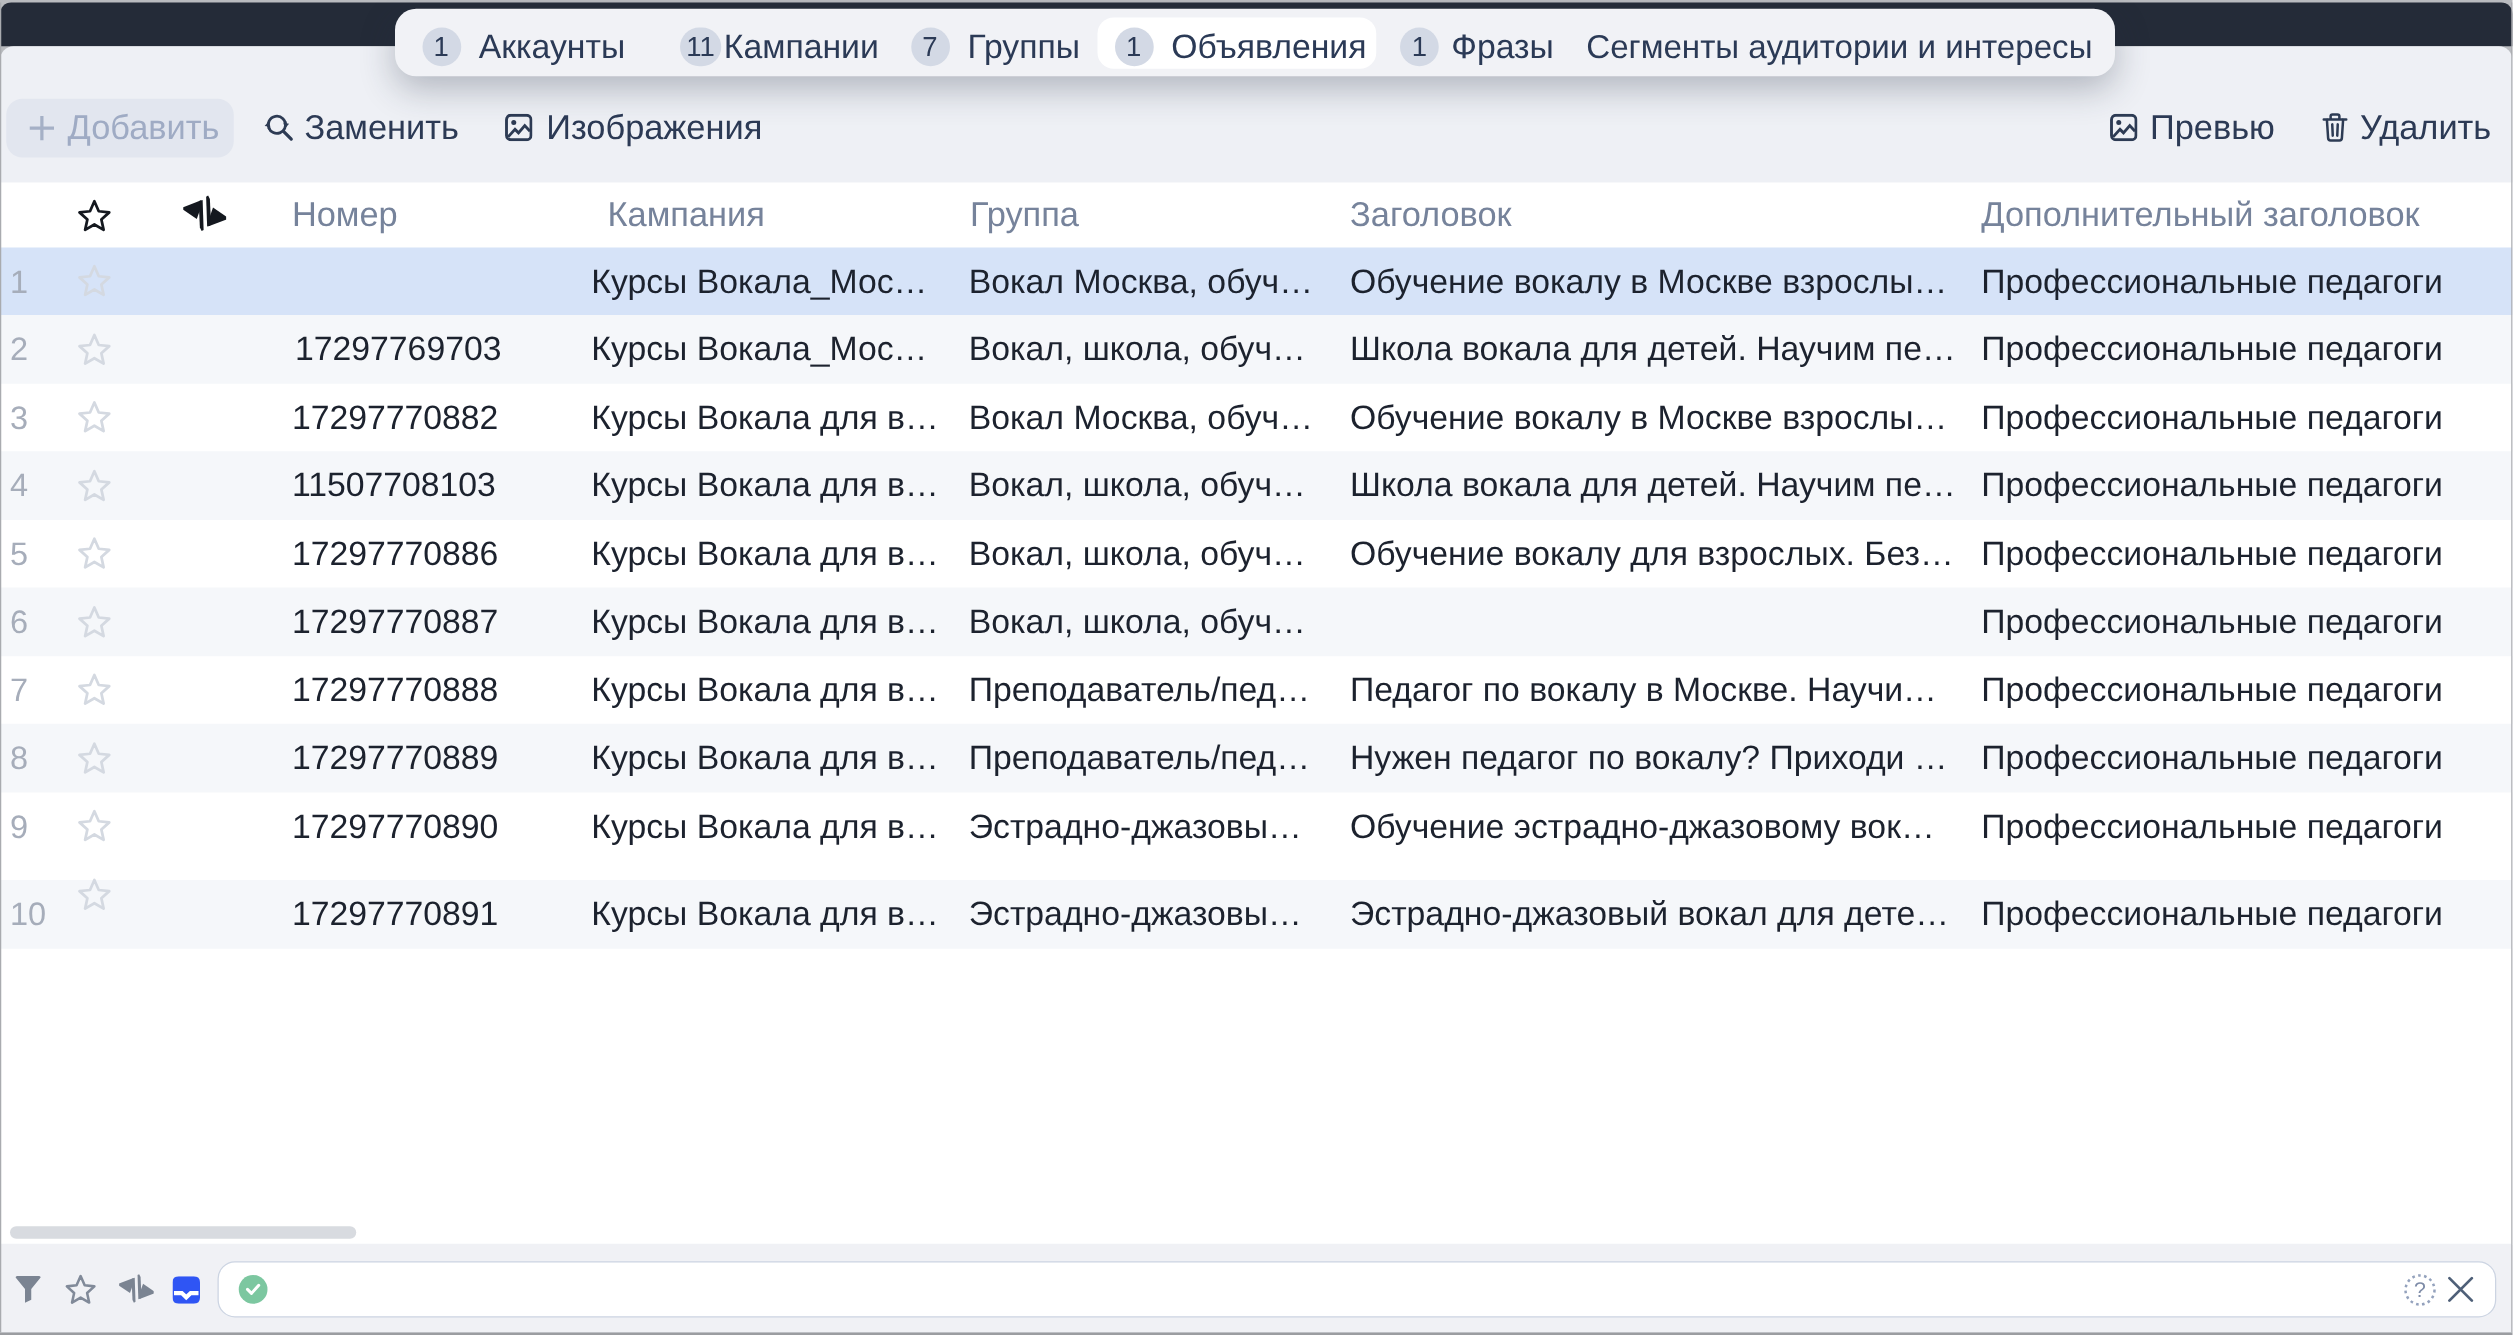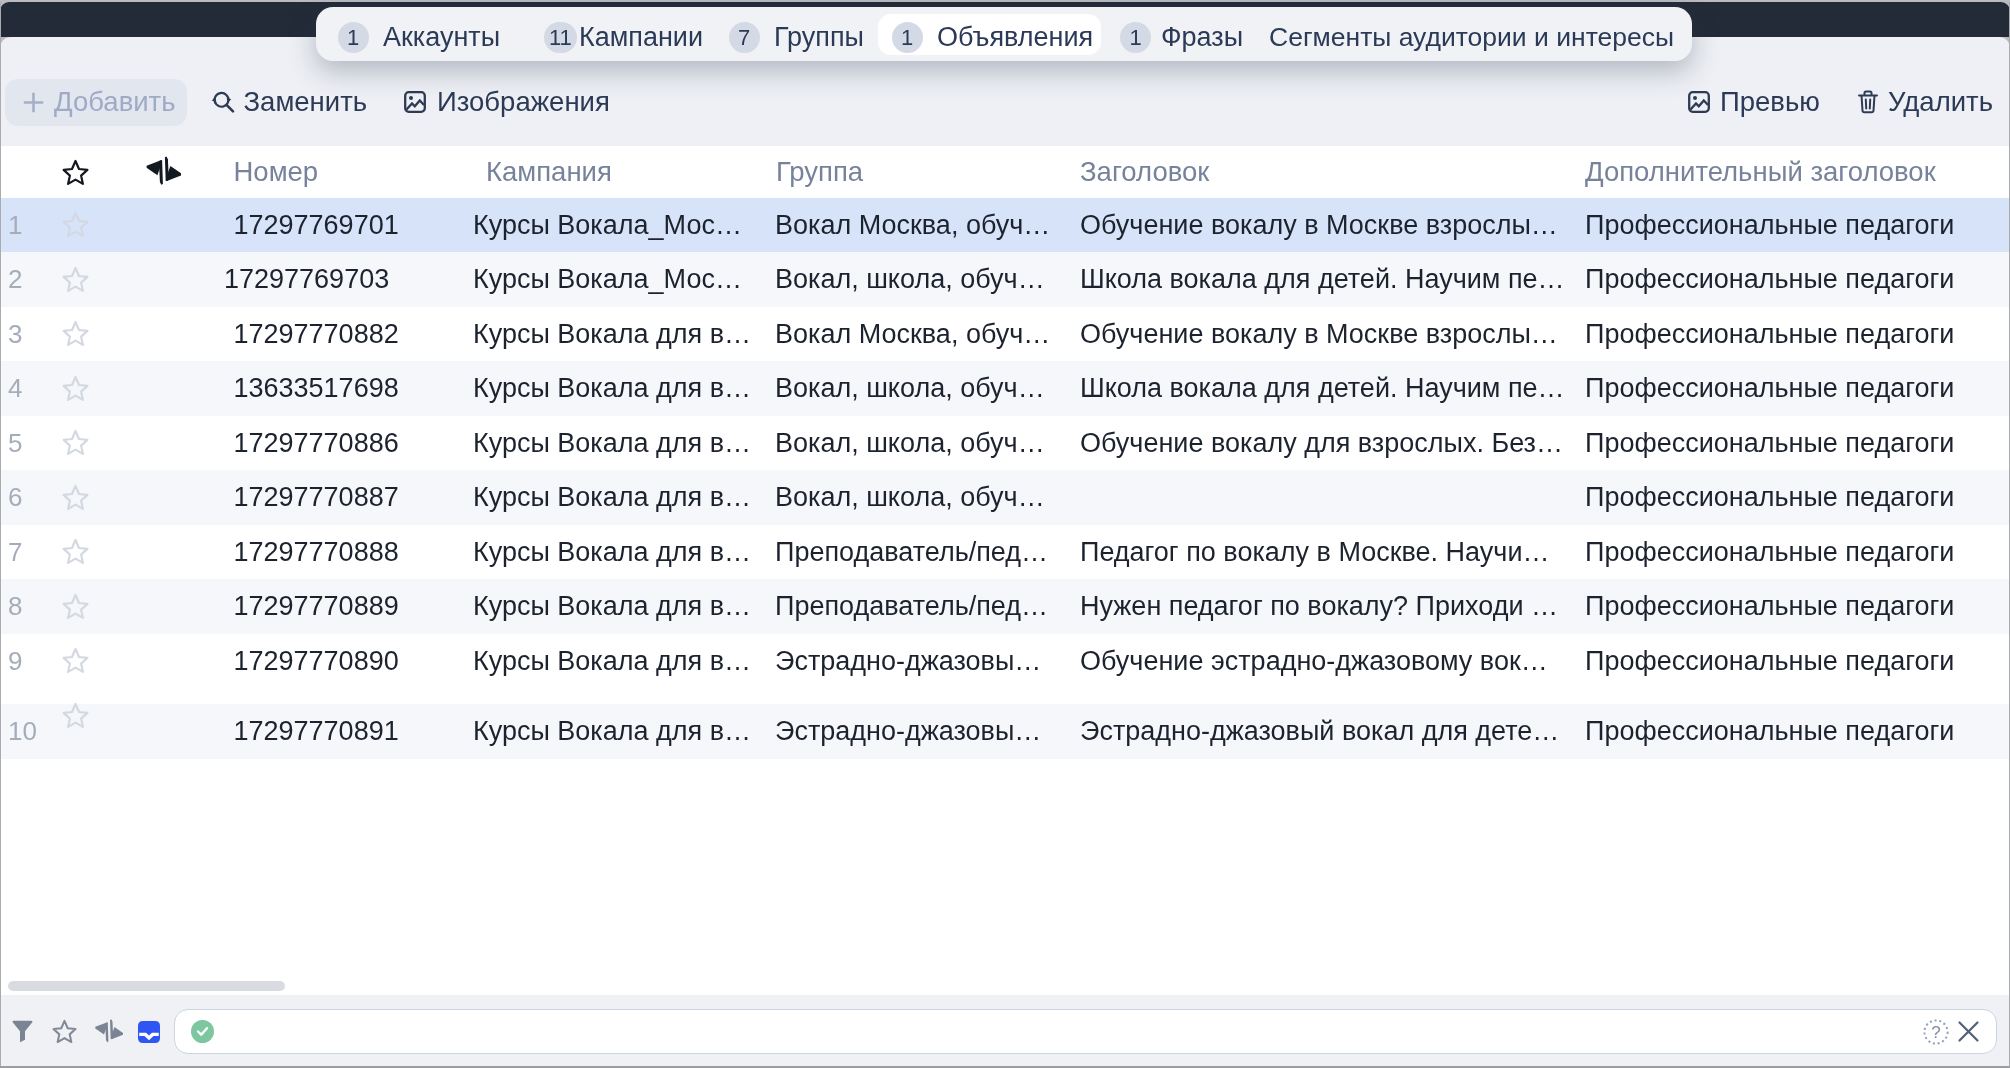--- a/index.html
+++ b/index.html
@@ -87,45 +87,44 @@
       </g>
   </svg>
   <div class="hdr" style="left:233.5px">Номер</div>
   <div class="hdr" style="left:486px">Кампания</div>
   <div class="hdr" style="left:776px">Группа</div>
   <div class="hdr" style="left:1080px">Заголовок</div>
   <div class="hdr" style="left:1585px">Дополнительный заголовок</div>
 
   <div class="row sel" style="top:197.5px">
       <span class="rn" style="left:8px">1</span>
-      <span style="left:233.5px">17297769701</span>
       <span style="left:473px">Курсы Вокала_Мос…</span>
       <span style="left:775px">Вокал Москва, обуч…</span>
       <span style="left:1080px">Обучение вокалу в Москве взрослы…</span>
       <span style="left:1585px">Профессиональные педагоги</span>
     </div>
   <div class="row zeb" style="top:252px">
       <span class="rn" style="left:8px">2</span>
-      <span style="left:224px">17297769703</span>
+      <span style="left:236px">17297769703</span>
       <span style="left:473px">Курсы Вокала_Мос…</span>
       <span style="left:775px">Вокал, школа, обуч…</span>
       <span style="left:1080px">Школа вокала для детей. Научим пе…</span>
       <span style="left:1585px">Профессиональные педагоги</span>
     </div>
   <div class="row" style="top:306.5px">
       <span class="rn" style="left:8px">3</span>
       <span style="left:233.5px">17297770882</span>
       <span style="left:473px">Курсы Вокала для в…</span>
       <span style="left:775px">Вокал Москва, обуч…</span>
       <span style="left:1080px">Обучение вокалу в Москве взрослы…</span>
       <span style="left:1585px">Профессиональные педагоги</span>
     </div>
   <div class="row zeb" style="top:361px">
       <span class="rn" style="left:8px">4</span>
-      <span style="left:233.5px">13633517698</span>
+      <span style="left:233.5px">11507708103</span>
       <span style="left:473px">Курсы Вокала для в…</span>
       <span style="left:775px">Вокал, школа, обуч…</span>
       <span style="left:1080px">Школа вокала для детей. Научим пе…</span>
       <span style="left:1585px">Профессиональные педагоги</span>
     </div>
   <div class="row" style="top:415.5px">
       <span class="rn" style="left:8px">5</span>
       <span style="left:233.5px">17297770886</span>
       <span style="left:473px">Курсы Вокала для в…</span>
       <span style="left:775px">Вокал, школа, обуч…</span>

